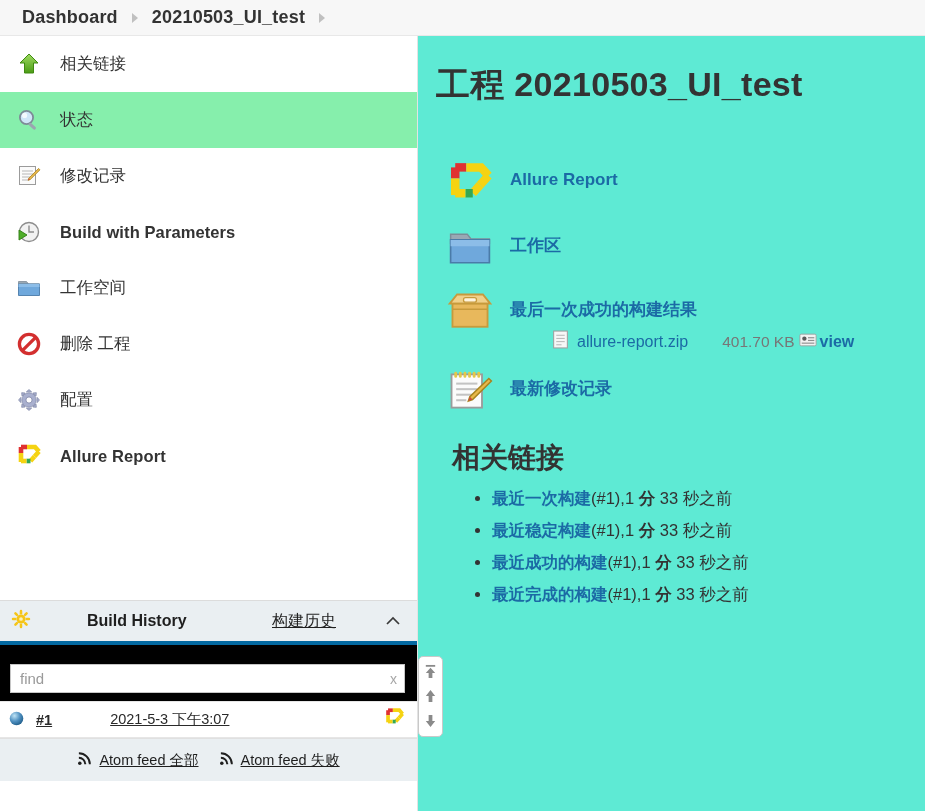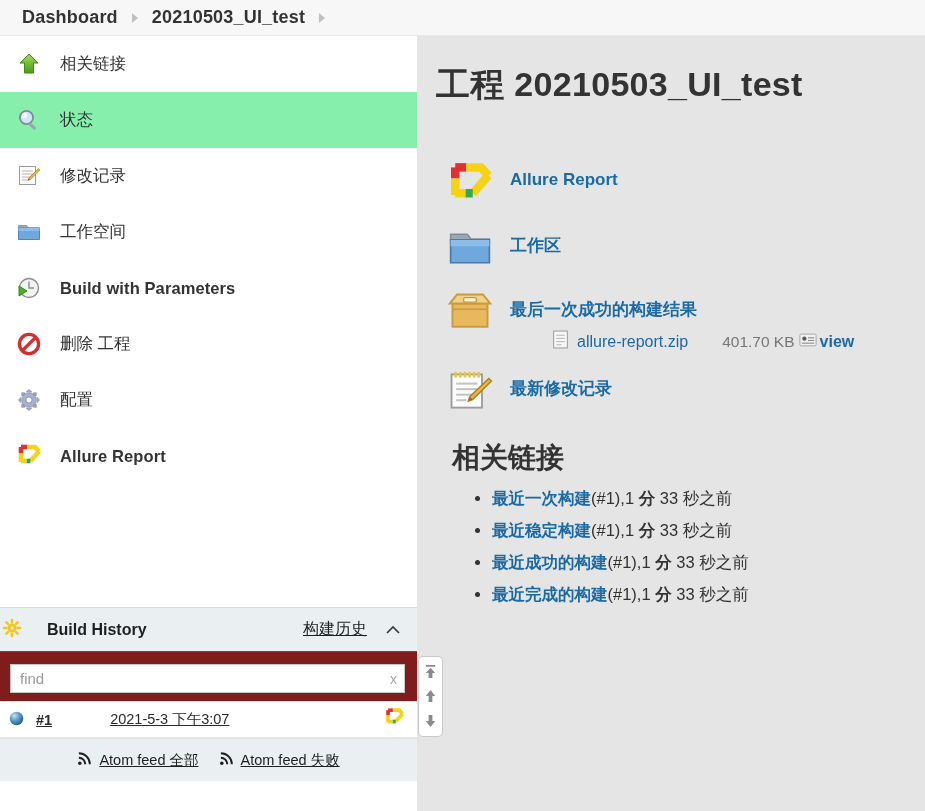--- a/index.html
+++ b/index.html
@@ -76,45 +76,46 @@
   .ico { width: 26px; height: 26px; flex: 0 0 26px; position: relative; }
 
   
   #build-history {
     margin-top: auto;
     border-top: 1px solid #dcdcdc;
   }
   #bh-head {
     height: 44px;
     background: #eaeff2;
-    border-bottom: 1px solid #0369a1;
-    display: flex;
-    align-items: center;
-    padding: 0 14px 0 1px;
+    border-bottom: 4px solid #0369a1;
+    display: flex;
+    align-items: center;
+    padding: 0 14px 0 10px;
+    gap: 31px;
   }
   #bh-head .bh-title {
     margin-left: 20px;
     font-size: 16px;
     font-weight: bold;
     color: #1f1f1f;
   }
   #bh-head .bh-link {
     margin-left: auto;
     font-size: 16px;
     color: #1f1f1f;
     text-decoration: underline;
     cursor: pointer;
   }
   #bh-head .bh-chevron {
     margin-left: 16px;
     width: 20px; height: 20px;
     display: flex; align-items: center; justify-content: center;
     cursor: pointer;
   }
-  #bh-find-row { padding: 12px 12px 8px 10px; background: #7f1d1d; }
+  #bh-find-row { padding: 19px 12px 8px 10px; background: #000000; }
   #bh-find-wrap { position: relative; }
   #bh-find {
     width: 100%;
     height: 29px;
     border: 1px solid #c6c6c6;
     background: #fff;
     font-size: 15px;
     font-family: inherit;
     color: #555;
     padding: 0 26px 0 9px;
@@ -191,21 +192,21 @@
     justify-content: space-around;
     padding: 3px 0;
     z-index: 5;
   }
   #bh-scroller > span { cursor: pointer; line-height: 0; }
 
   
   #main {
     flex: 1;
     padding: 18px 10px 0 18px;
-    background: #e5e5e5;
+    background: #5eead4;
     overflow: hidden;
   }
   #project-title {
     font-size: 34px;
     font-weight: bold;
     color: #333;
     letter-spacing: .3px;
     margin: 8px 0 0 0;
     white-space: nowrap;
   }
@@ -342,37 +343,37 @@
           <path d="M22.6 5.4 L24 6.8 L14.2 16.6 L12.1 17.3 L12.8 15.2 Z" fill="#e8b84b" stroke="#a8831f" stroke-width=".8"></path>
           <path d="M12.8 15.2 L12.1 17.3 L14.2 16.6 Z" fill="#cf4a3a"></path>
         </svg>
       </span>
       <span class="tlabel">修改记录</span>
     </div>
 
     <div class="side-task">
       <span class="ico">
         <svg width="26" height="26" viewBox="0 0 26 26">
+          <circle cx="13" cy="13" r="9.5" fill="#f2f2f2" stroke="#8d8d8d" stroke-width="1.4"></circle>
+          <path d="M13 6.5 v6.5 h5" stroke="#8d8d8d" stroke-width="1.4" fill="none"></path>
+          <path d="M3 11 L11 16 L3 21 Z" fill="#4fae2a" stroke="#2f7d12" stroke-width=".9"></path>
+        </svg>
+      </span>
+      <span class="tlabel latin">Build with Parameters</span>
+    </div>
+
+    <div class="side-task">
+      <span class="ico">
+        <svg width="26" height="26" viewBox="0 0 26 26">
           <path d="M2.5 6.5 h8 l2 2.4 h11 v2 h-21 z" fill="#9aa8b4" stroke="#7e8c98" stroke-width=".8"></path>
           <path d="M2.5 9 h21 v11.5 h-21 z" fill="#6fa8dc" stroke="#4a7ba8" stroke-width=".9"></path>
           <path d="M2.5 9 h21 v3 h-21 z" fill="#8cbde8"></path>
         </svg>
       </span>
       <span class="tlabel">工作空间</span>
-    </div>
-
-    <div class="side-task">
-      <span class="ico">
-        <svg width="26" height="26" viewBox="0 0 26 26">
-          <circle cx="13" cy="13" r="9.5" fill="#f2f2f2" stroke="#8d8d8d" stroke-width="1.4"></circle>
-          <path d="M13 6.5 v6.5 h5" stroke="#8d8d8d" stroke-width="1.4" fill="none"></path>
-          <path d="M3 11 L11 16 L3 21 Z" fill="#4fae2a" stroke="#2f7d12" stroke-width=".9"></path>
-        </svg>
-      </span>
-      <span class="tlabel latin">Build with Parameters</span>
     </div>
 
     <div class="side-task">
       <span class="ico">
         <svg width="26" height="26" viewBox="0 0 26 26">
           <circle cx="13" cy="13" r="9.6" fill="#ffffff" stroke="#d32f2f" stroke-width="3.3"></circle>
           <line x1="6.6" y1="19.4" x2="19.4" y2="6.6" stroke="#d32f2f" stroke-width="3.3"></line>
         </svg>
       </span>
       <span class="tlabel">删除 工程</span>

